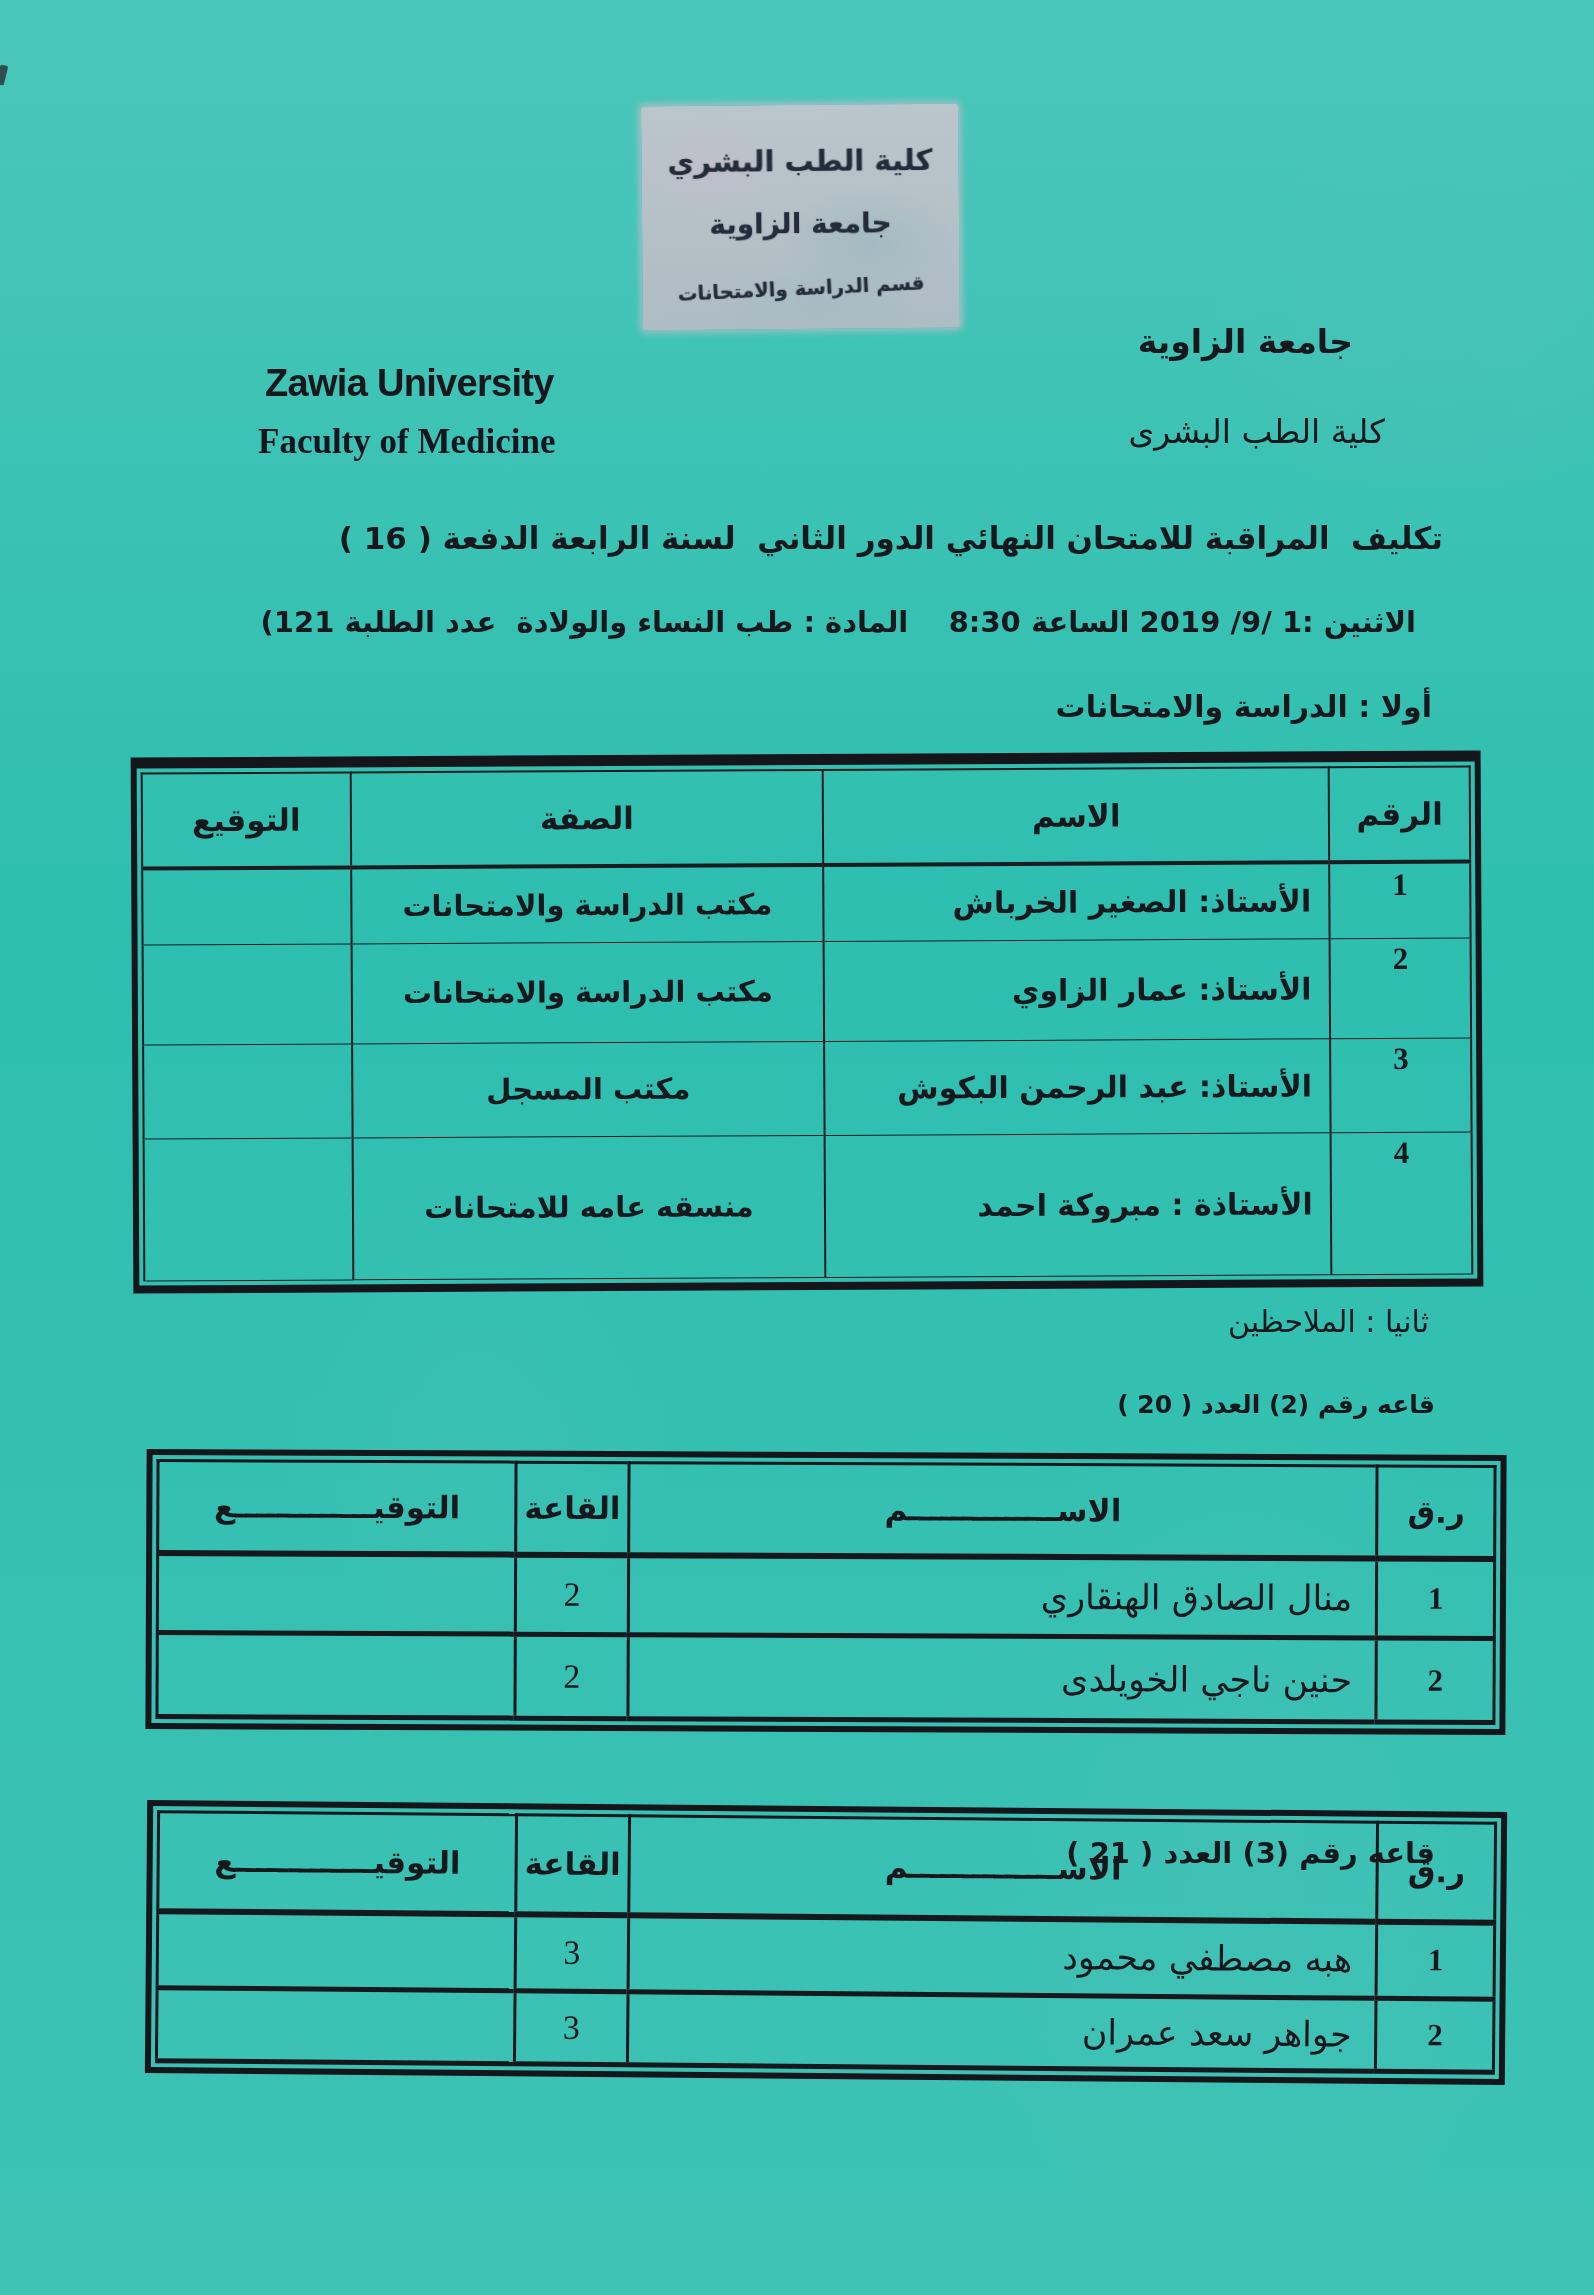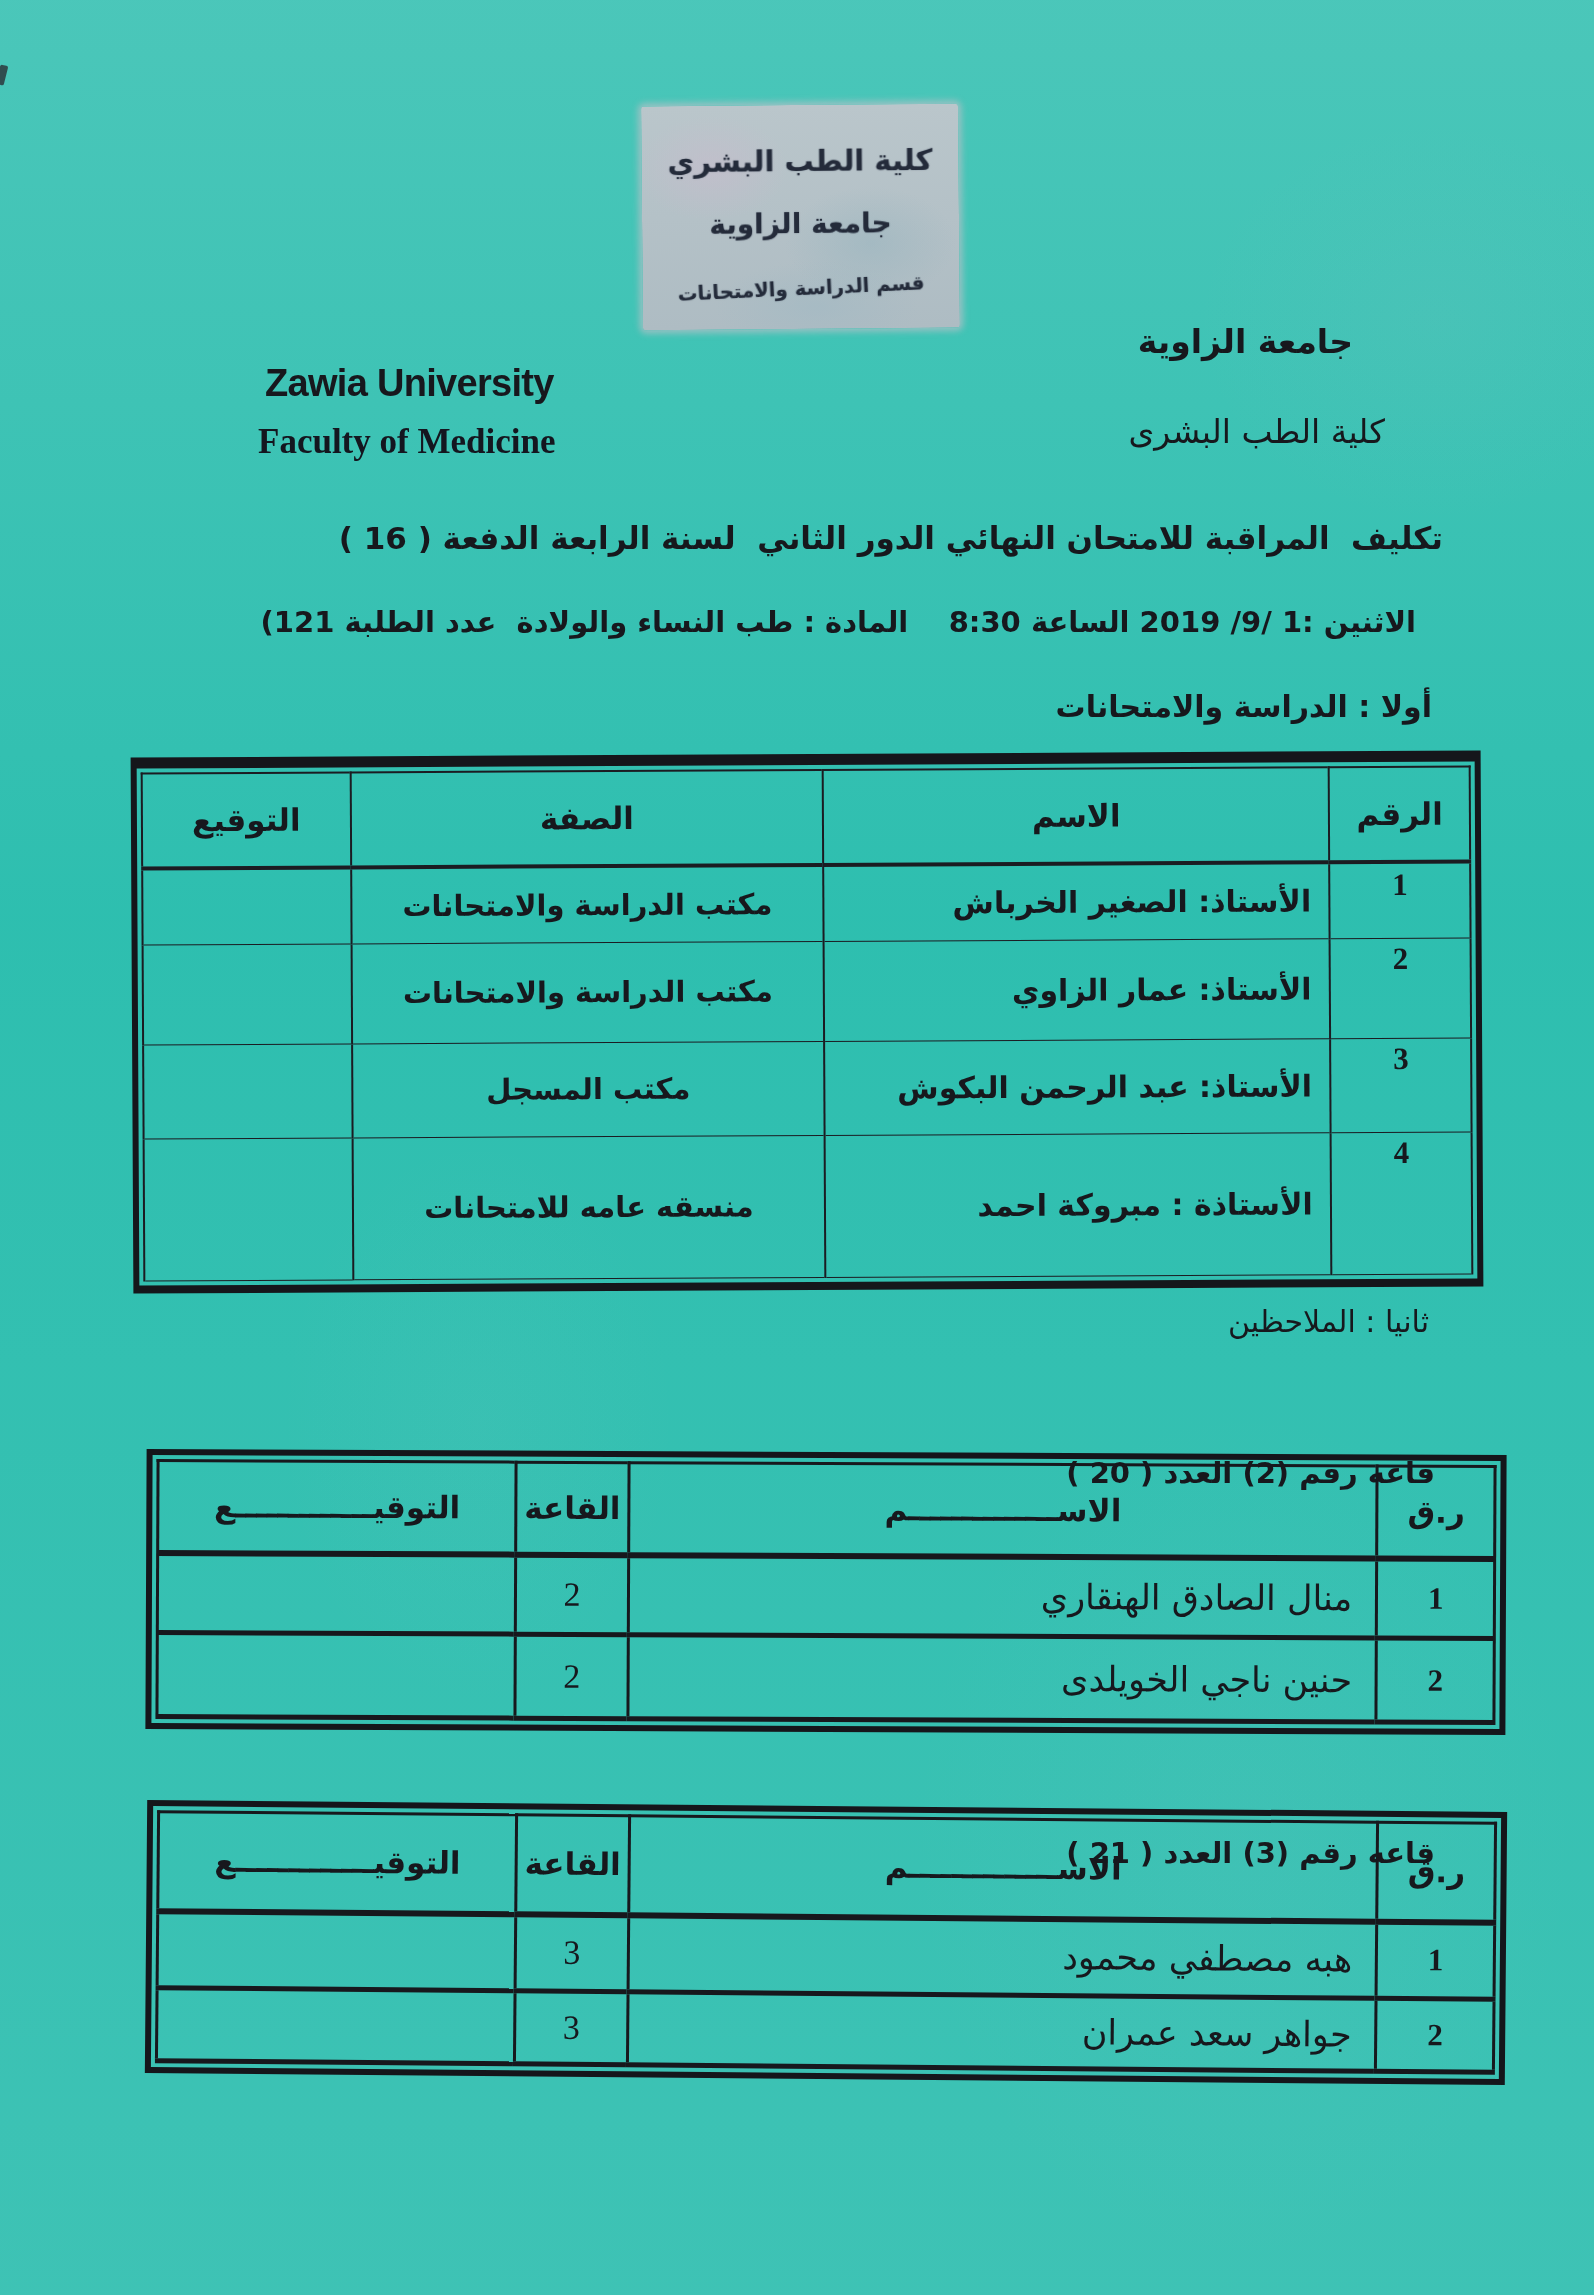--- a/index.html
+++ b/index.html
@@ -45,21 +45,21 @@
   .hdr-fac-en{position:absolute;left:258px;top:422px;font-size:35px;font-weight:bold;
     font-family:"Liberation Serif",serif;color:#14161f;}
 
   
   .rtl{direction:rtl;unicode-bidi:plaintext;}
   .title1{position:absolute;right:151px;top:520px;font-size:31px;font-weight:bold;
     white-space:pre;letter-spacing:0.3px;text-align:right;}
   .title2{position:absolute;right:178px;top:605px;font-size:29px;font-weight:bold;white-space:pre;}
   .sec1-head{position:absolute;right:162px;top:689px;font-size:30px;font-weight:bold;}
   .sec2-head{position:absolute;right:165px;top:1304px;font-size:30px;font-weight:normal;}
-  .cap2{position:absolute;right:159px;top:1456px;font-size:29px;font-weight:bold;white-space:pre;}
+  .cap2{position:absolute;right:159px;top:1390px;font-size:25px;font-weight:bold;white-space:pre;}
   .cap3{position:absolute;right:159px;top:1836px;font-size:29px;font-weight:bold;white-space:pre;}
 
   
   .tbl-outer{position:absolute;border:6.1px solid #15161b;padding:4.1px;background:transparent;}
   .t1pos{left:132px;top:754px;width:1330px;border-top-width:11px;border-bottom-width:8.1px;
     transform:rotate(-0.3deg);}
   .t2pos{left:146px;top:1452px;width:1340px;transform:rotate(0.25deg);}
   .t3pos{left:146px;top:1806px;width:1340px;transform:rotate(0.5deg);}
 
   table.doc{width:100%;border-collapse:collapse;direction:rtl;table-layout:fixed;}

